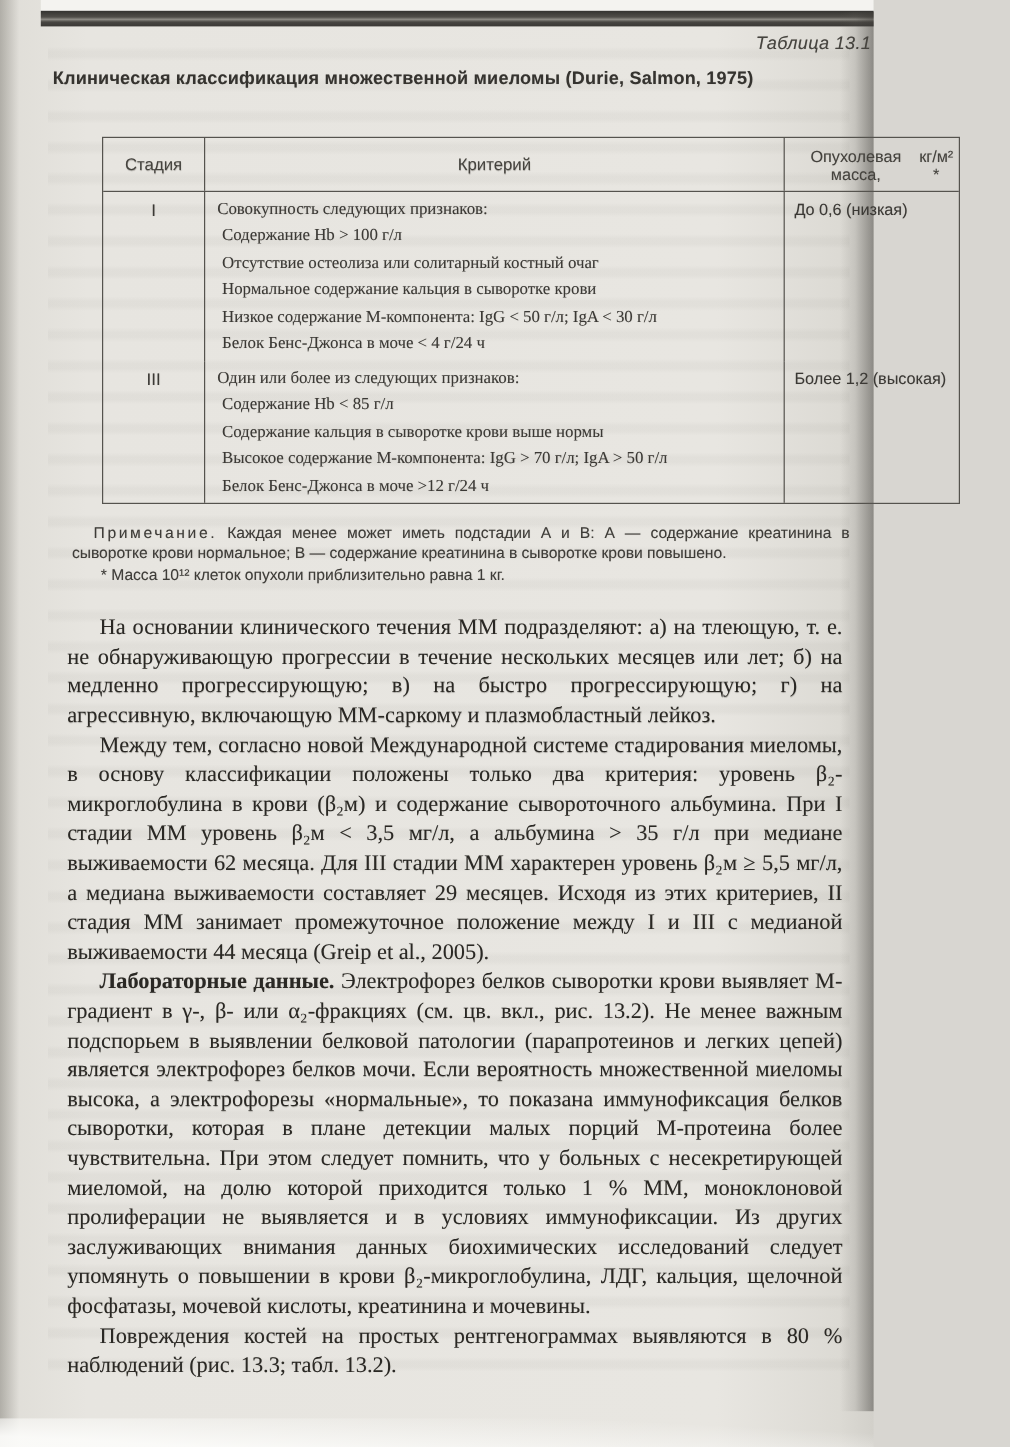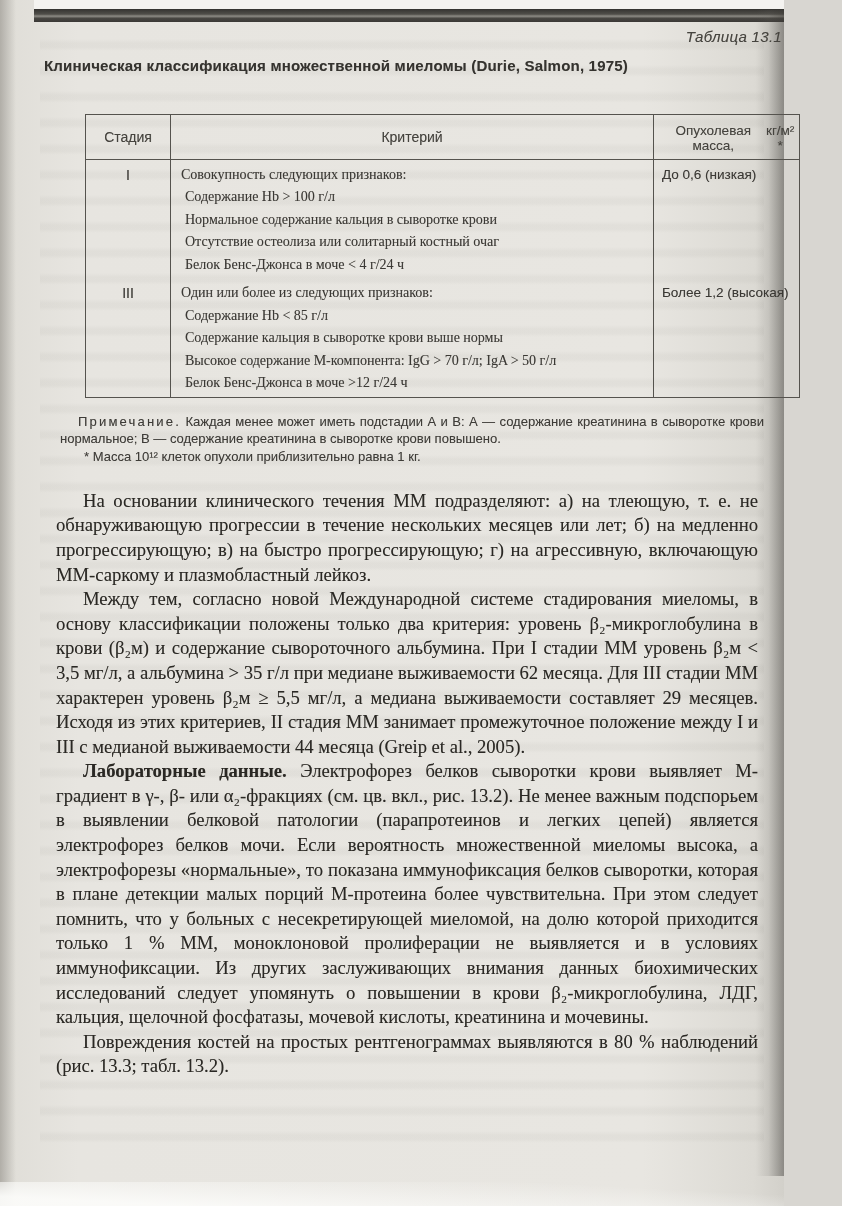--- a/index.html
+++ b/index.html
@@ -4,21 +4,21 @@
 <style>
   * { margin: 0; padding: 0; box-sizing: border-box; }
   html, body { width: 842px; height: 1206px; }
   body {
     font-family: "Liberation Sans", sans-serif;
     background: #d8d6d1;
     overflow: hidden;
   }
   .page {
     position: relative;
-    width: 784px; height: 1206px;
+    width: 728px; height: 1206px;
     background: linear-gradient(90deg, #dfddd7 0%, #e7e5e0 10%, #e8e6e1 82%, #dcdad4 96%, #d2d0ca 100%);
   }
   
   .scan-top-white { position:absolute; top:0; left:34px; right:0; height:10px;
     background:#f4f3f0; }
   .scan-top-band { position:absolute; top:9px; left:34px; right:0; height:13px;
     background: linear-gradient(180deg,#343330 0%,#504e49 40%,#8d8b85 55%,#484642 72%,#3a3835 100%); }
   .scan-left-shadow { position:absolute; top:0; left:0; bottom:0; width:16px;
     background: linear-gradient(90deg, rgba(120,117,110,0.45), rgba(120,117,110,0)); }
   .scan-right-shadow { position:absolute; top:10px; right:0; bottom:30px; width:28px;
@@ -112,22 +112,23 @@
         </div>
       </div>
 
       <div class="tbody">
 
         <div class="tr">
           <div class="td td-stage">I</div>
           <div class="td td-crit">
             <div class="crit-line">Совокупность следующих признаков:</div>
             <div class="crit-line sub">Содержание Hb &gt; 100 г/л</div>
+            <div class="crit-line sub">Отсутствие остеолиза или солитарный костный очаг</div>
             <div class="crit-line sub">Нормальное содержание кальция в сыворотке крови</div>
-            <div class="crit-line sub">Отсутствие остеолиза или солитарный костный очаг</div>
+            <div class="crit-line sub">Низкое содержание М-компонента: IgG &lt; 50 г/л; IgA &lt; 30 г/л</div>
             <div class="crit-line sub">Белок Бенс-Джонса в моче &lt; 4 г/24 ч</div>
           </div>
           <div class="td td-mass">До 0,6 (низкая)</div>
         </div>
 
 
         <div class="tr">
           <div class="td td-stage">III</div>
           <div class="td td-crit">
             <div class="crit-line">Один или более из следующих признаков:</div>

